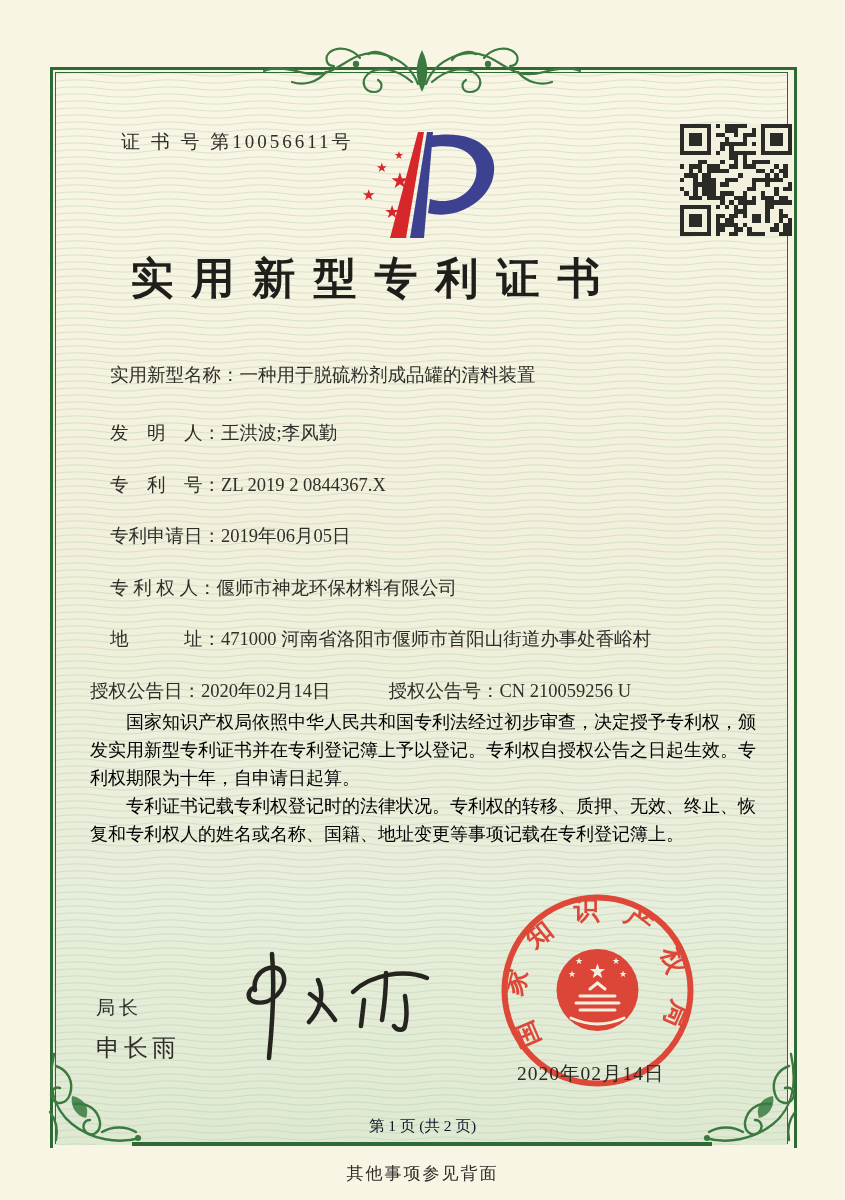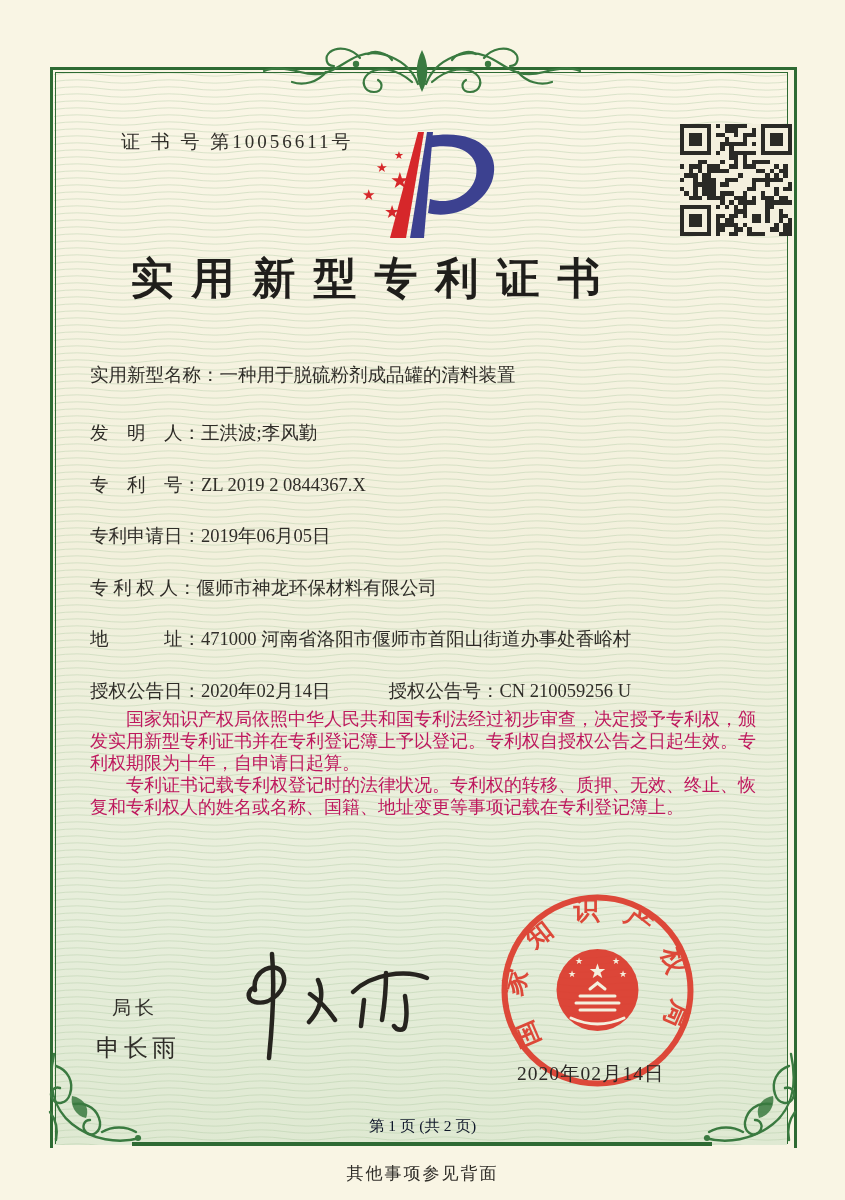--- a/index.html
+++ b/index.html
@@ -22,31 +22,31 @@
   .flourish.left{left:44px;}
   .flourish.right{left:701px;transform:scaleX(-1);}
   
   .cert-no{position:absolute;left:84px;top:129px;font-size:19px;letter-spacing:3px;color:#2f2d28;margin-left:37px;}
   .logo{position:absolute;left:332px;top:126px;}
   .qr{position:absolute;left:680px;top:124px;}
   .title{position:absolute;left:0;top:250px;width:731px;text-align:center;
     font-size:43px;font-weight:bold;letter-spacing:18px;text-indent:18px;color:#1f1e1b;}
   
   .fields{position:absolute;left:90px;top:362px;width:672px;font-size:18.5px;}
-  .field-row{display:flex;align-items:baseline;line-height:27px;margin-bottom:24.5px;white-space:pre;}
+  .field-row{display:flex;align-items:baseline;line-height:27px;margin-bottom:24.5px;white-space:pre;margin-left:20px;}
   .field-row.first{margin-bottom:31px;}
   .field-label{flex:0 0 auto;color:#2f2d28;}
   .field-value{color:#2f2d28;white-space:normal;}
   .grant-row{display:flex;align-items:baseline;line-height:27px;white-space:pre;}
   .grant-pub{margin-left:58px;}
   
   .paras{position:absolute;left:90px;top:708px;width:666px;}
-  .paras p{margin:0;font-size:18px;line-height:22px;text-indent:2em;text-align:justify;color:#be185d;}
+  .paras p{margin:0;font-size:18px;line-height:28px;text-indent:2em;text-align:justify;color:#000000;}
   
-  .director-label{position:absolute;left:112px;top:995px;font-size:19px;letter-spacing:4px;color:#2f2d28;}
+  .director-label{position:absolute;left:96px;top:995px;font-size:19px;letter-spacing:4px;color:#2f2d28;}
   .director-name{position:absolute;left:96px;top:1032px;font-size:24px;letter-spacing:4px;color:#2f2d28;}
   .signature{position:absolute;left:225px;top:948px;}
   .seal{position:absolute;left:495px;top:888px;}
   .seal-date{position:absolute;left:517px;top:1060px;font-size:19.5px;letter-spacing:1px;color:#2b2926;}
   .page-info{position:absolute;left:0;top:1116px;width:845px;text-align:center;font-size:15.5px;color:#0f172a;}
   .back-note{position:absolute;left:0;top:1162px;width:845px;text-align:center;font-size:17px;letter-spacing:2px;color:#2f2d28;}
 </style>
 </head>
 <body>
 

